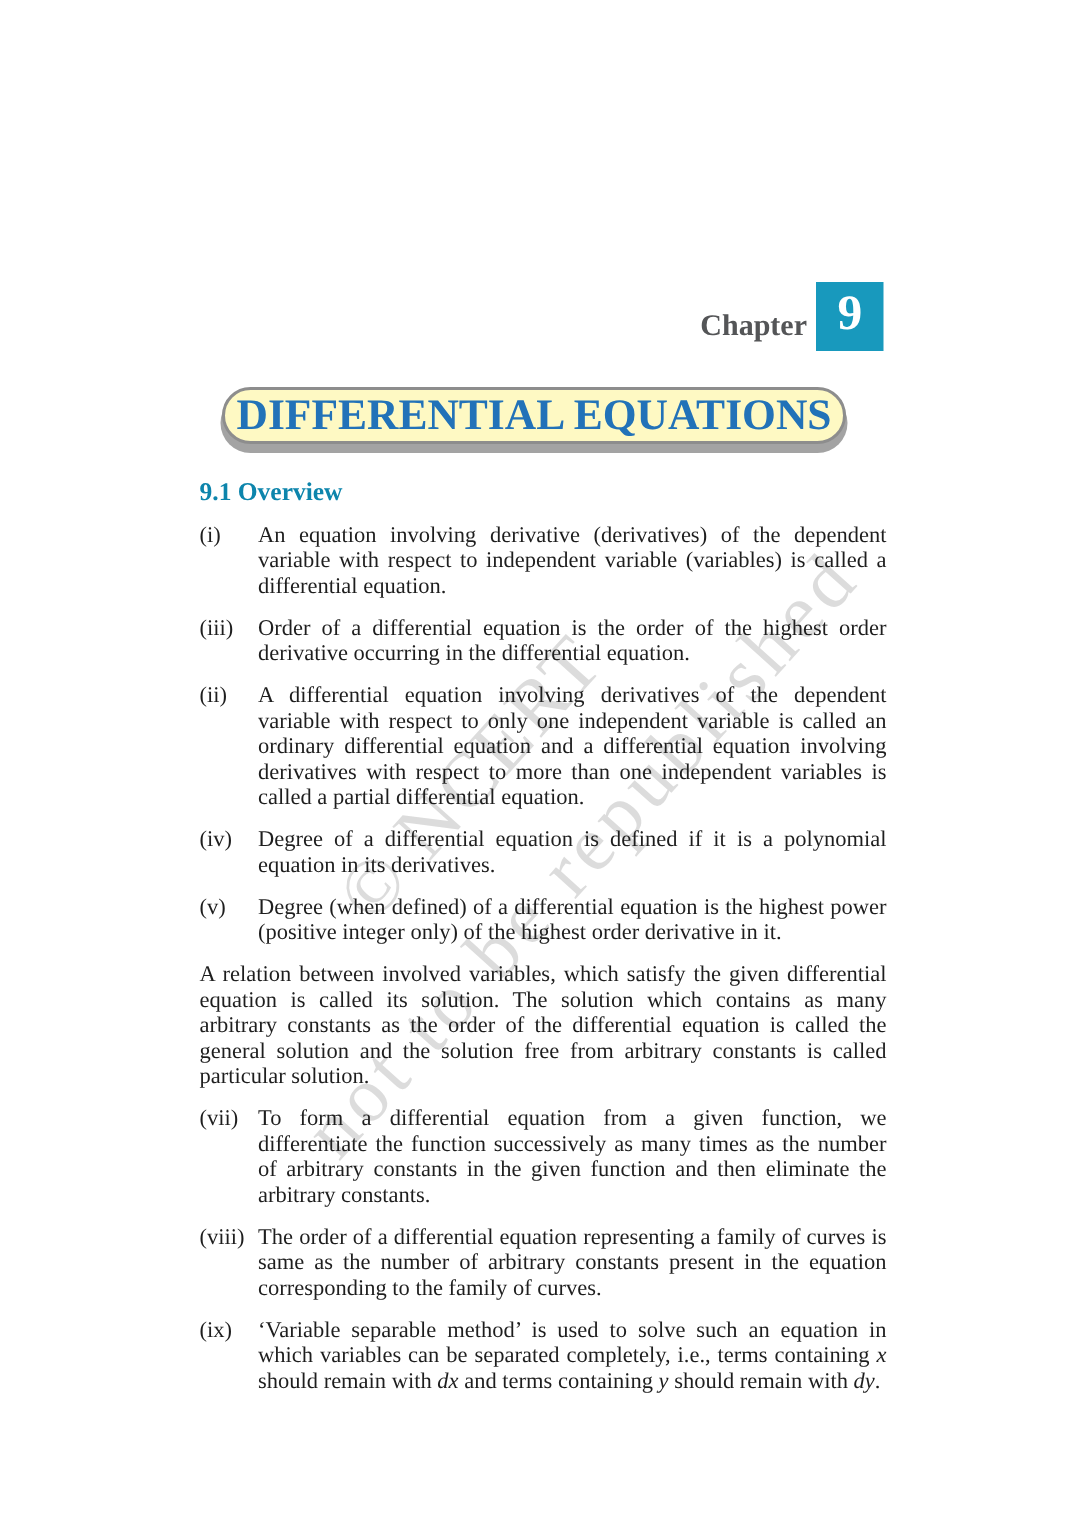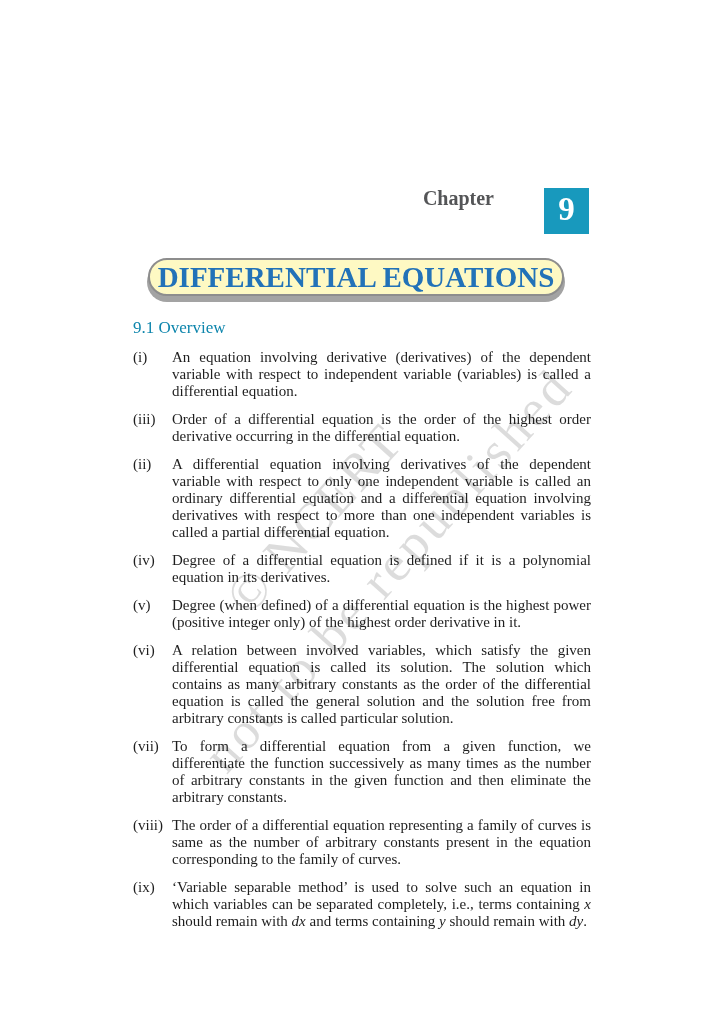--- a/index.html
+++ b/index.html
@@ -29,23 +29,22 @@
   .wm1 { left: 314px; top: 519px; font-size: 52px; letter-spacing: 2px; }
   .wm2 { left: 388px; top: 570px; font-size: 52px; letter-spacing: 4px; }
 
   
   .chapter-header {
     position: absolute;
     top: 188px;
     right: 135px;
     height: 46px;
     display: flex;
-    align-items: flex-start;
+    align-items: flex-end;
     z-index: 1;
-    gap: 44px;
   }
   .chapter-label {
     font-size: 20px;
     font-weight: bold;
     color: #54555-7;
     color: #545557;
     line-height: 1;
     padding-bottom: 7px;
     margin-right: 6px;
   }
@@ -92,21 +91,21 @@
   
   .content {
     position: absolute;
     left: 133px;
     top: 318px;
     width: 458px;
     z-index: 1;
   }
   .section-heading {
     font-size: 17px;
-    font-weight: normal;
+    font-weight: bold;
     color: #0d85ac;
     margin: 0 0 11px 0;
     line-height: 1.15;
   }
   .item {
     display: flex;
     margin-bottom: 11px;
     color: #1e1e1e;
     font-size: 15px;
     line-height: 17px;
@@ -162,21 +161,20 @@
       <span class="marker">(iv)</span>
       <span class="text">Degree of a differential equation is defined if it is a polynomial equation in its derivatives.</span>
     </div>
 
     <div class="item">
       <span class="marker">(v)</span>
       <span class="text">Degree (when defined) of a differential equation is the highest power (positive integer only) of the highest order derivative in it.</span>
     </div>
 
     <div class="item">
-      <span class="marker">(vi)</span>
       <span class="text">A relation between involved variables, which satisfy the given differential equation is called its solution. The solution which contains as many arbitrary constants as the order of the differential equation is called the general solution and the solution free from arbitrary constants is called particular solution.</span>
     </div>
 
     <div class="item">
       <span class="marker">(vii)</span>
       <span class="text">To form a differential equation from a given function, we differentiate the function successively as many times as the number of arbitrary constants in the given function and then eliminate the arbitrary constants.</span>
     </div>
 
     <div class="item">
       <span class="marker">(viii)</span>

